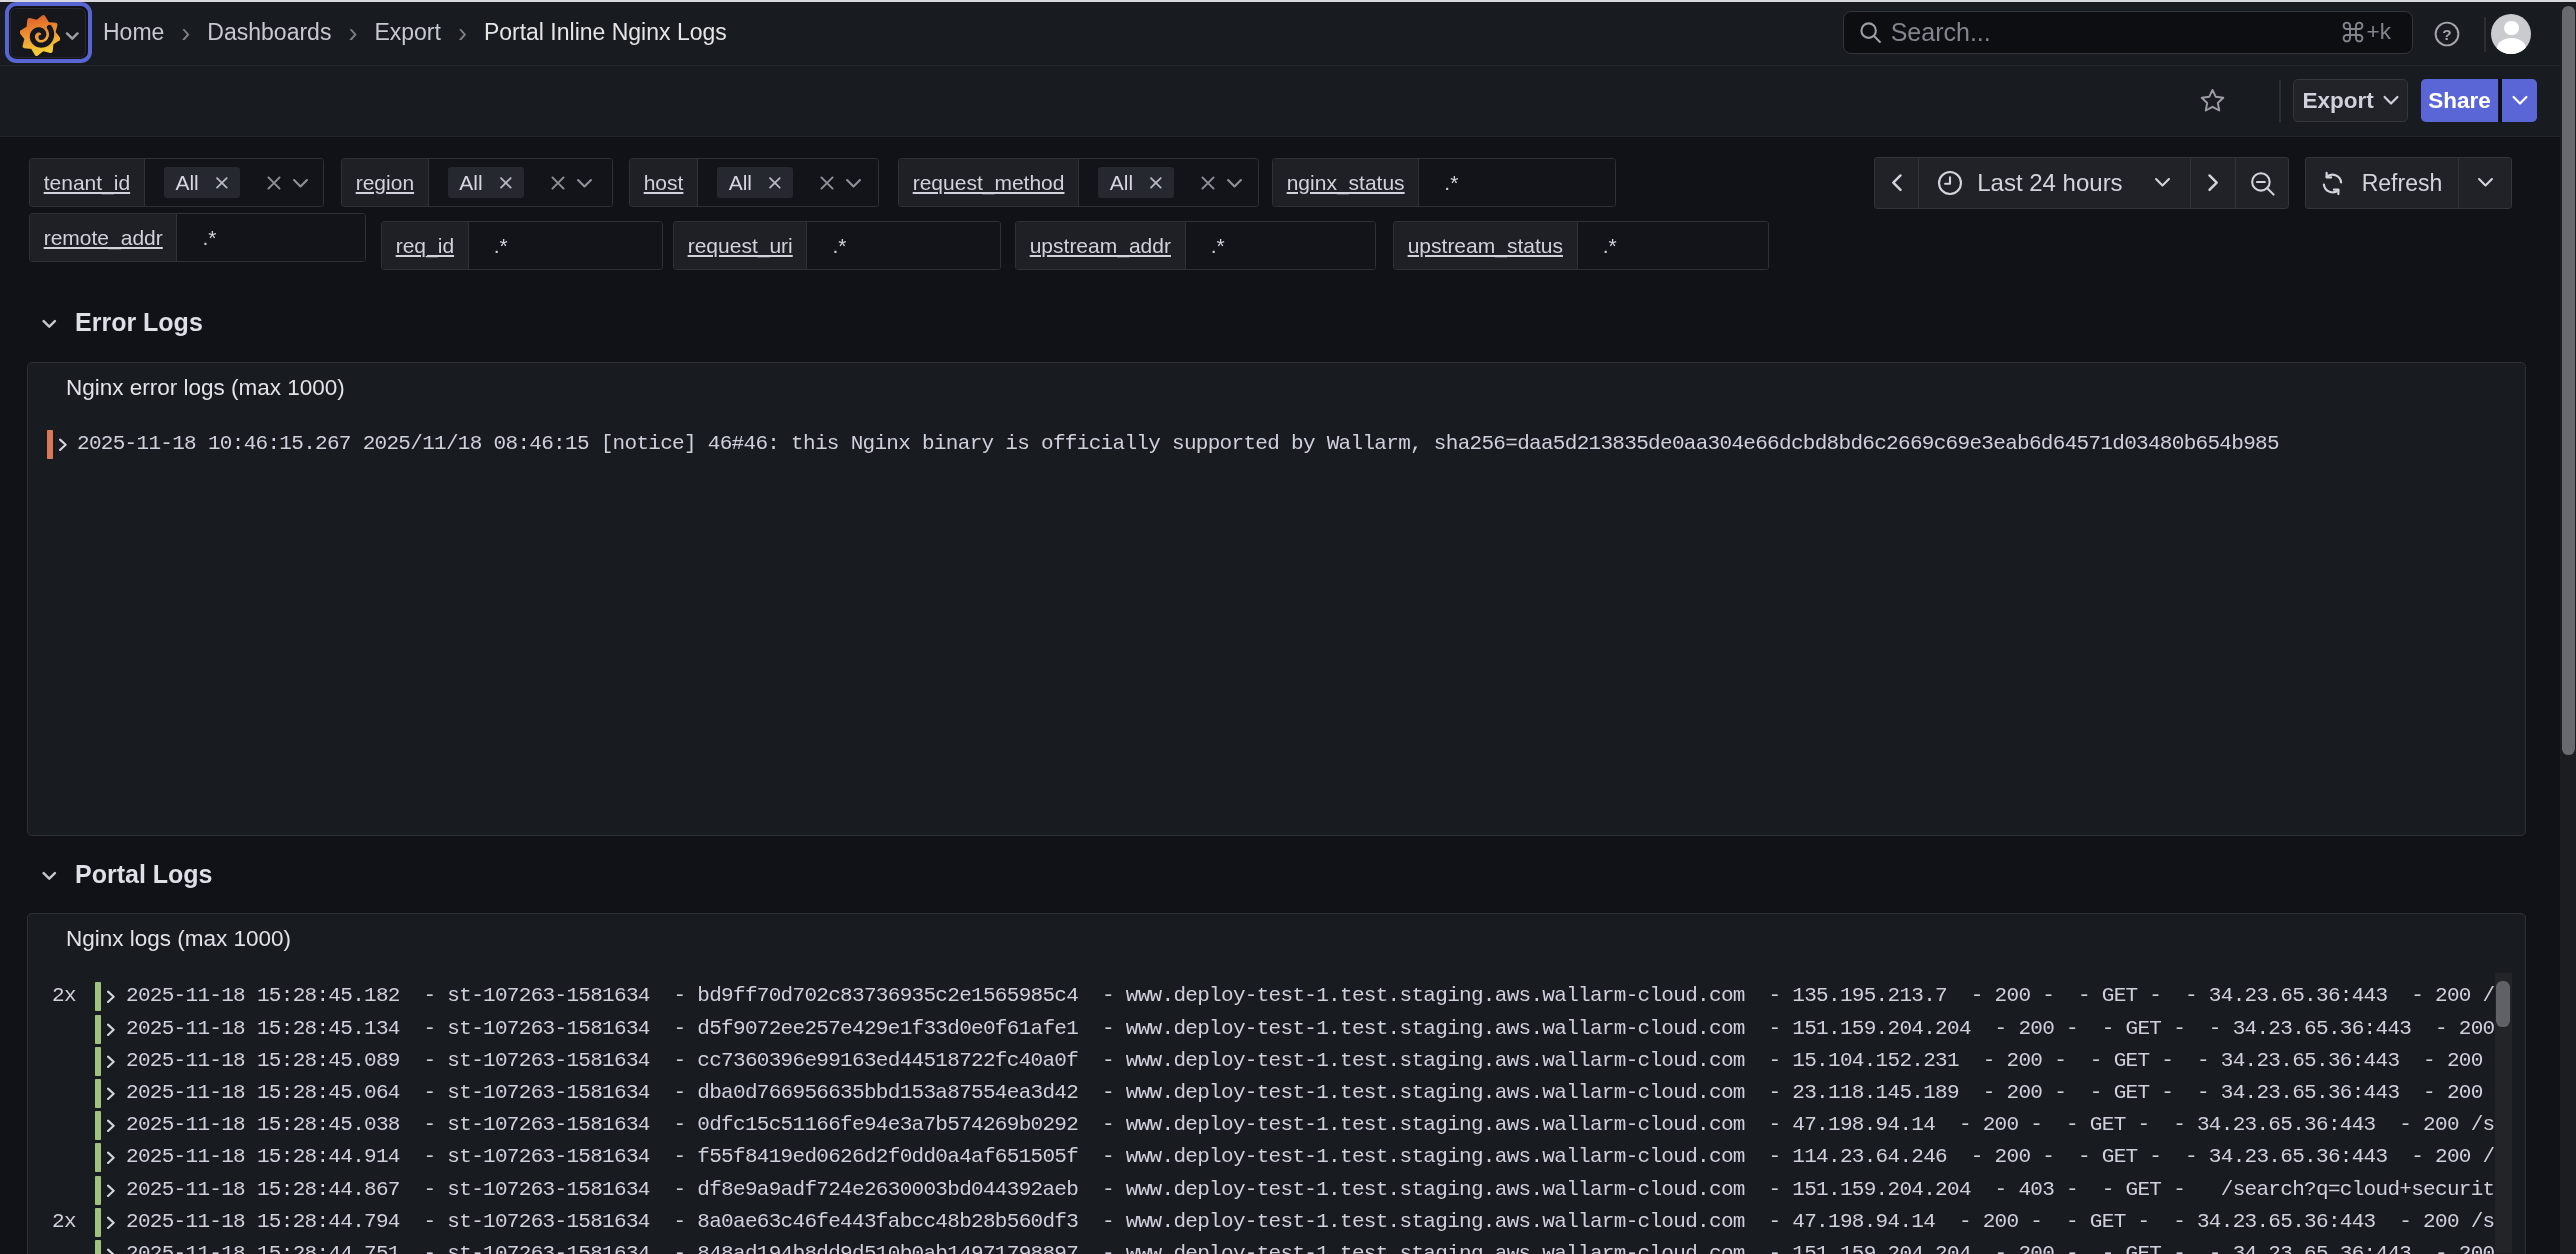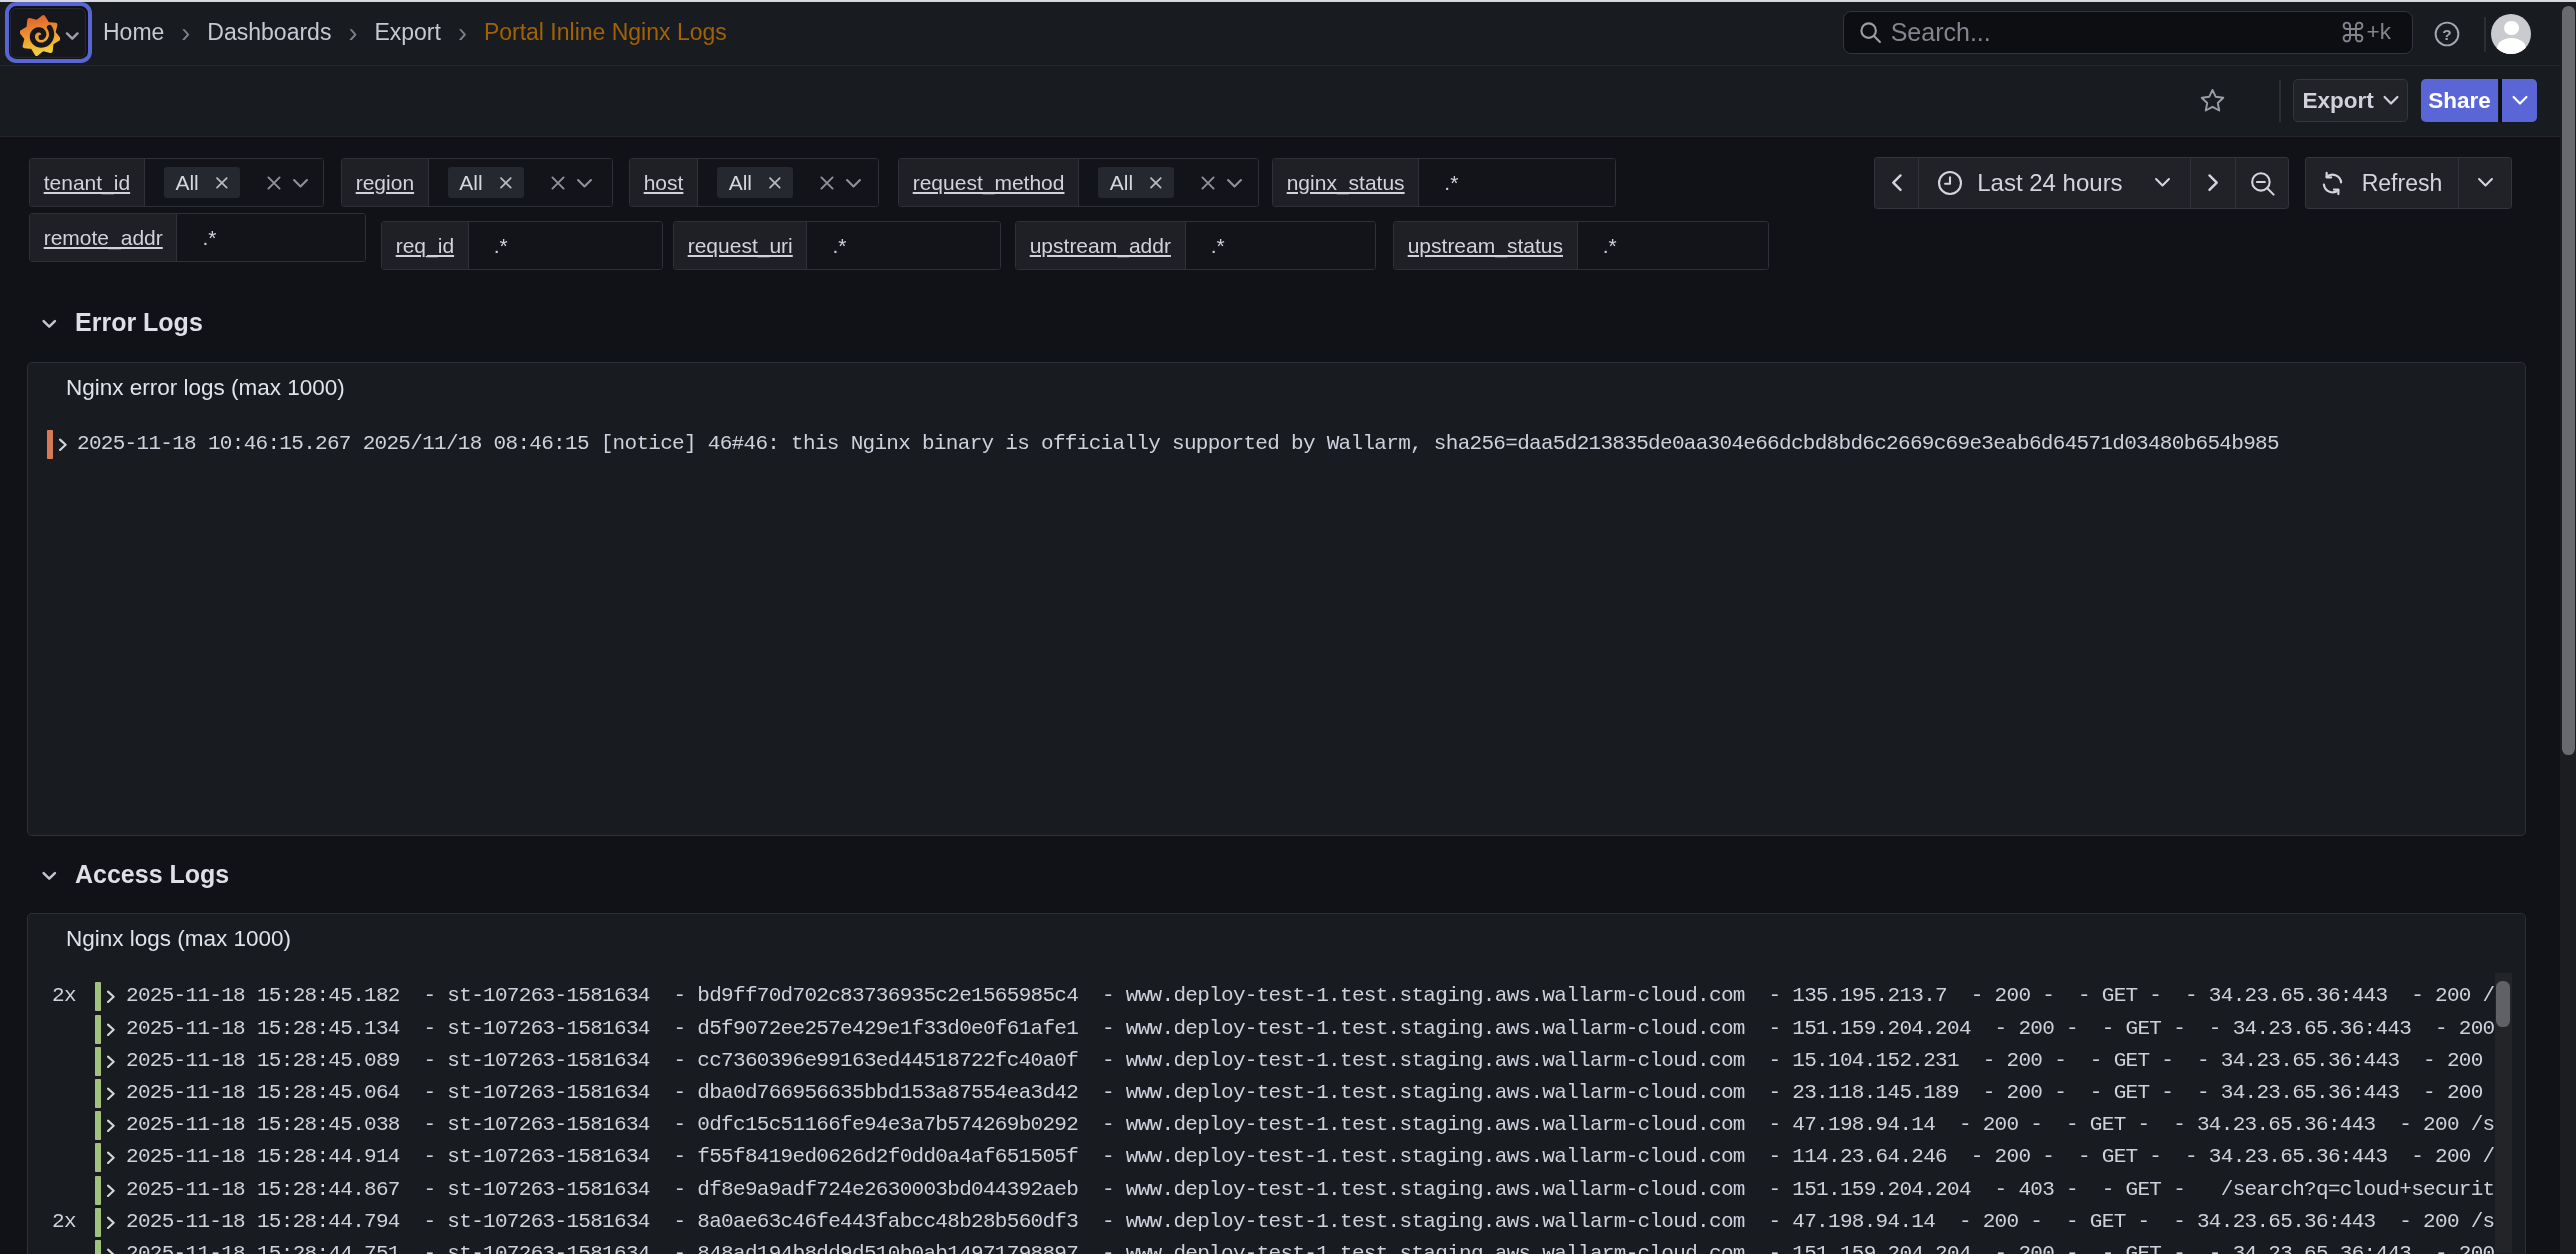--- a/index.html
+++ b/index.html
@@ -4,21 +4,21 @@
 <style>
 * { margin:0; padding:0; box-sizing:border-box; }
 html,body { width:2576px; height:1255px; }
 body { background:#111217; font-family:"Liberation Sans", sans-serif; color:#CCCCDC; overflow:hidden; position:relative; }
 .abs { position:absolute; }
 .mono { font-family:"Liberation Mono", monospace; font-size:21px; letter-spacing:-0.7px; white-space:pre; color:#D0D0DD; }
 .nav { position:absolute; left:0; top:0; width:2576px; height:66px; background:#181B1F; border-bottom:1.6px solid #25272D; }
 .toolbar { position:absolute; left:0; top:66px; width:2576px; height:71px; background:#181B1F; border-bottom:1.6px solid #222429; }
 .topline { position:absolute; left:0; top:0; width:2576px; height:1.6px; background:#D7D9DE; z-index:50; }
 .crumb { font-size:23px; color:#C7C8D2; }
-.crumb.cur { color:#a16207; }
+.crumb.cur { color:#e5e5e5; }
 .csep { font-size:27px; color:#7E7F88; line-height:0; }
 .vdiv { position:absolute; width:1.6px; background:#2C2E34; }
 .btn { position:absolute; background:#212328; border:1.6px solid #36373E; border-radius:4.8px; display:flex; align-items:center; justify-content:center; color:#D0D1DB; }
 .pill { position:absolute; display:flex; border:1.6px solid #2F3138; border-radius:3.2px; overflow:hidden; height:49px; }
 .pill .lab { background:#1E2025; display:flex; align-items:center; padding:0 13.7px; font-size:21px; color:#D2D2DD; border-right:1.6px solid #2F3138; white-space:nowrap;text-decoration:underline; }
 .pill .val { background:#131419; display:flex; align-items:center; flex:1; position:relative; }
 .chip { background:#26282F; border-radius:3.2px; height:31px; display:flex; align-items:center; padding:0 11.3px; margin-left:19.3px; font-size:21px; color:#D6D6E0; gap:16px; }
 .starval { font-size:21px; color:#D2D2DD; margin-left:25px; }
 .panel { position:absolute; background:#181B1F; border:1.6px solid #2E3037; border-radius:4.8px; }
 .ptitle { position:absolute; font-size:22.5px; color:#E2E2EA; white-space:nowrap; }
@@ -269,21 +269,21 @@
   <div class="logbar" style="left:47px; background:#D97A57;"></div>
   <svg style="position:absolute; left:58px; top:9.7px;" width="9.7" height="13.7" viewBox="0 0 12 17">
       <path d="M2.5 2 L9.5 8.5 L2.5 15" stroke="#D5D5DC" stroke-width="2.6" fill="none" stroke-linecap="round" stroke-linejoin="round"></path>
     </svg>
   <div class="logtxt mono" style="left:77px;">2025-11-18 10:46:15.267 2025/11/18 08:46:15 [notice] 46#46: this Nginx binary is officially supported by Wallarm, sha256=daa5d213835de0aa304e66dcbd8bd6c2669c69e3eab6d64571d03480b654b985</div>
 </div>
 
 <svg class="abs" style="left:42px; top:871px;" width="14.5" height="10.5" viewBox="0 0 18 13">
     <path d="M2 2.5 L9 9.5 L16 2.5" stroke="#C6C6D0" stroke-width="3" fill="none" stroke-linecap="round" stroke-linejoin="round"></path>
   </svg>
-<div class="sechead" style="left:75px; top:860px;">Access Logs</div>
+<div class="sechead" style="left:75px; top:860px;">Portal Logs</div>
 
 <div class="panel" style="left:26.6px; top:913px; width:2499px; height:378px;"></div>
 <div class="ptitle" style="left:66px; top:926px;">Nginx logs (max 1000)</div>
 
 <div class="logrow" style="left:0; top:980px; width:2495px; overflow:hidden;">
   <span class="mono" style="position:absolute; left:52px; line-height:32px;">2x</span>
   <div class="logbar" style="left:95px; background:#A1C27E;"></div>
   <svg style="position:absolute; left:106px; top:9.7px;" width="9.7" height="13.7" viewBox="0 0 12 17">
       <path d="M2.5 2 L9.5 8.5 L2.5 15" stroke="#D5D5DC" stroke-width="2.6" fill="none" stroke-linecap="round" stroke-linejoin="round"></path>
     </svg>

